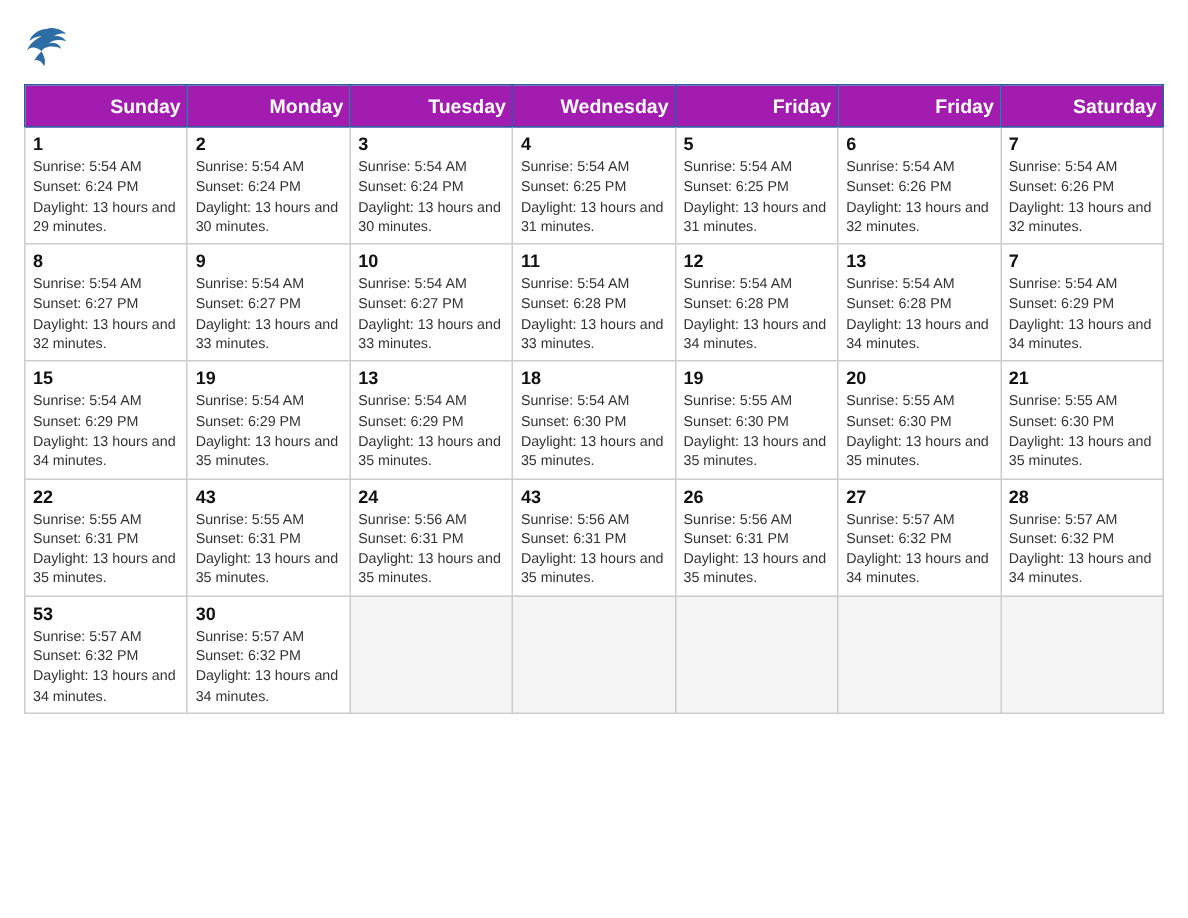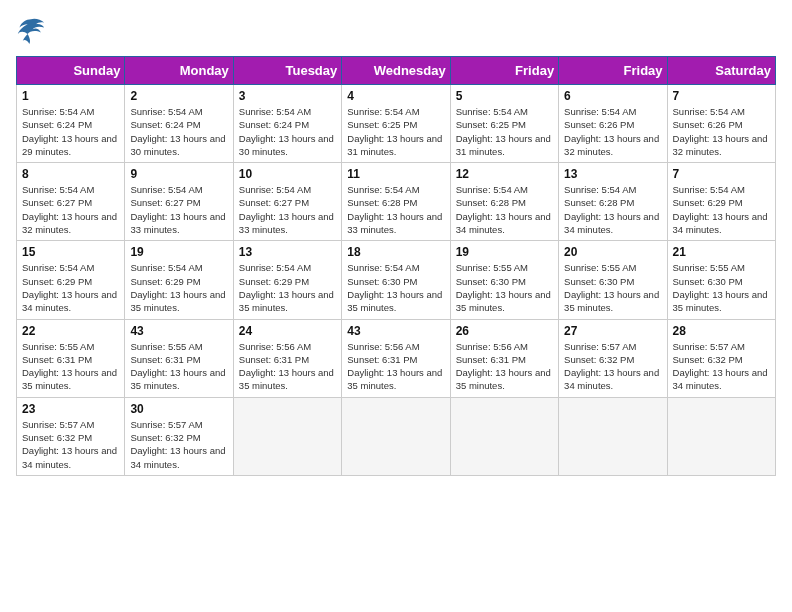--- a/index.html
+++ b/index.html
@@ -228,21 +228,21 @@
           <div class="day-num">27</div>
           <div class="day-info">Sunrise: 5:57 AM<br>Sunset: 6:32 PM<br>Daylight: 13 hours and 34 minutes.</div>
         </td>
         <td>
           <div class="day-num">28</div>
           <div class="day-info">Sunrise: 5:57 AM<br>Sunset: 6:32 PM<br>Daylight: 13 hours and 34 minutes.</div>
         </td>
       </tr>
       <tr>
         <td>
-          <div class="day-num">23</div>
+          <div class="day-num">53</div>
           <div class="day-info">Sunrise: 5:57 AM<br>Sunset: 6:32 PM<br>Daylight: 13 hours and 34 minutes.</div>
         </td>
         <td>
           <div class="day-num">30</div>
           <div class="day-info">Sunrise: 5:57 AM<br>Sunset: 6:32 PM<br>Daylight: 13 hours and 34 minutes.</div>
         </td>
         <td class="empty"></td>
         <td class="empty"></td>
         <td class="empty"></td>
         <td class="empty"></td>

